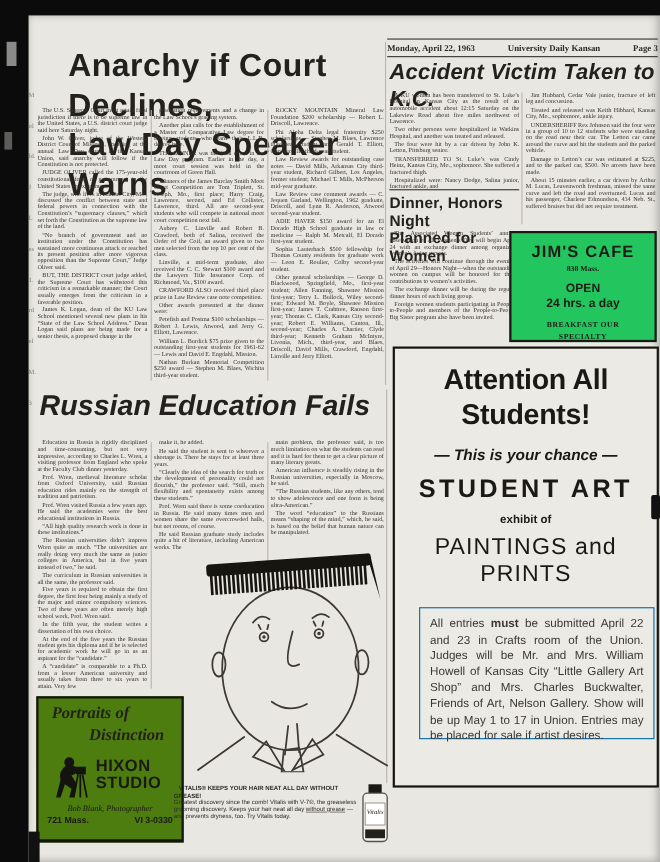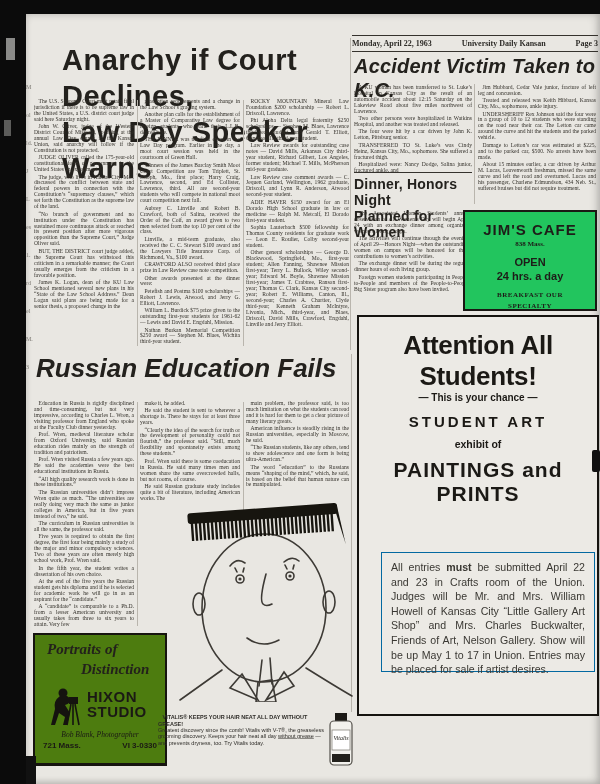--- a/index.html
+++ b/index.html
@@ -23,24 +23,24 @@
   .tin p{margin:0 0 3px 0;text-indent:9px;}
   
   .jims{left:437px;top:196px;width:130px;height:97px;border:2px solid #1a1814;background:#22c55e;text-align:center;font-family:"Liberation Sans",sans-serif;color:#1e1c18;}
   .jims .nm{margin-top:9px;font-size:15px;font-weight:700;letter-spacing:1px;}
   .jims .ad{font-family:"Liberation Serif",serif;font-size:7px;font-weight:700;margin-top:2px;}
   .jims .op{font-size:11px;font-weight:700;margin-top:8px;}
   .jims .hr{font-size:11px;font-weight:700;margin-top:2px;text-align:center;}
   .jims .sp{font-family:"Liberation Serif",serif;font-size:7px;font-weight:700;letter-spacing:.5px;margin:8px 14px 0 14px;line-height:1.5;}
   .attn{left:331px;top:301px;width:238px;height:397px;border:2px solid #15130f;background:#eceae5;text-align:center;font-family:"Liberation Sans",sans-serif;color:#1b1915;}
   .attn .h{margin-top:13px;font-size:26px;font-weight:700;letter-spacing:-.3px;}
-  .attn .tag{font-size:10px;font-weight:700;}
-  .attn .l1{margin-top:10px;font-size:15px;font-weight:700;letter-spacing:3px;}
+  .attn .tag{margin-top:13px;font-size:14px;font-weight:700;font-style:italic;}
+  .attn .l1{margin-top:10px;font-size:23px;font-weight:700;letter-spacing:3px;}
   .attn .l2{margin-top:8px;font-size:10.5px;font-weight:700;}
-  .attn .l3{margin-top:8px;font-size:21px;font-weight:700;letter-spacing:1px;}
+  .attn .l3{margin-top:8px;font-size:21px;font-weight:400;letter-spacing:1px;}
   .attn .inner{position:absolute;left:22px;top:235px;width:194px;height:104px;border:1px solid #0369a1;padding:7px 9px;font-size:10.6px;line-height:1.38;font-weight:400;color:#3a3833;text-align:justify;}
   .attn .inner b{font-weight:700;}
   .hixon{left:7px;top:619px;width:130px;height:128px;border:2px solid #16140f;border-bottom-width:3px;background:#4d7c0f;color:#1b1915;}
   .script{font-family:"Liberation Serif",serif;font-style:italic;font-weight:700;font-size:15px;color:#23211c;}
   .hx-name{font-family:"Liberation Sans",sans-serif;font-weight:700;font-size:15px;line-height:15px;letter-spacing:.5px;}
   .hx-by{font-family:"Liberation Serif",serif;font-style:italic;font-size:7.5px;text-align:center;margin-top:3px;}
   .hx-adr{display:flex;justify-content:space-between;font-family:"Liberation Sans",sans-serif;font-weight:700;font-size:8px;margin:2px 8px 0 8px;}
   .vit-txt{left:132px;top:700px;width:168px;height:58px;}
   .vit-txt .tin{font-family:"Liberation Sans",sans-serif;font-size:11px;line-height:1.15;color:#2e2c28;text-align:left;}
   .vit-txt .vh{font-weight:700;margin:0;}

